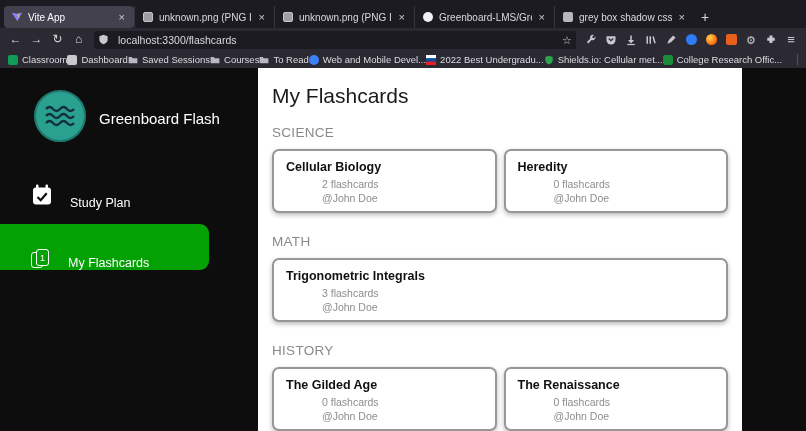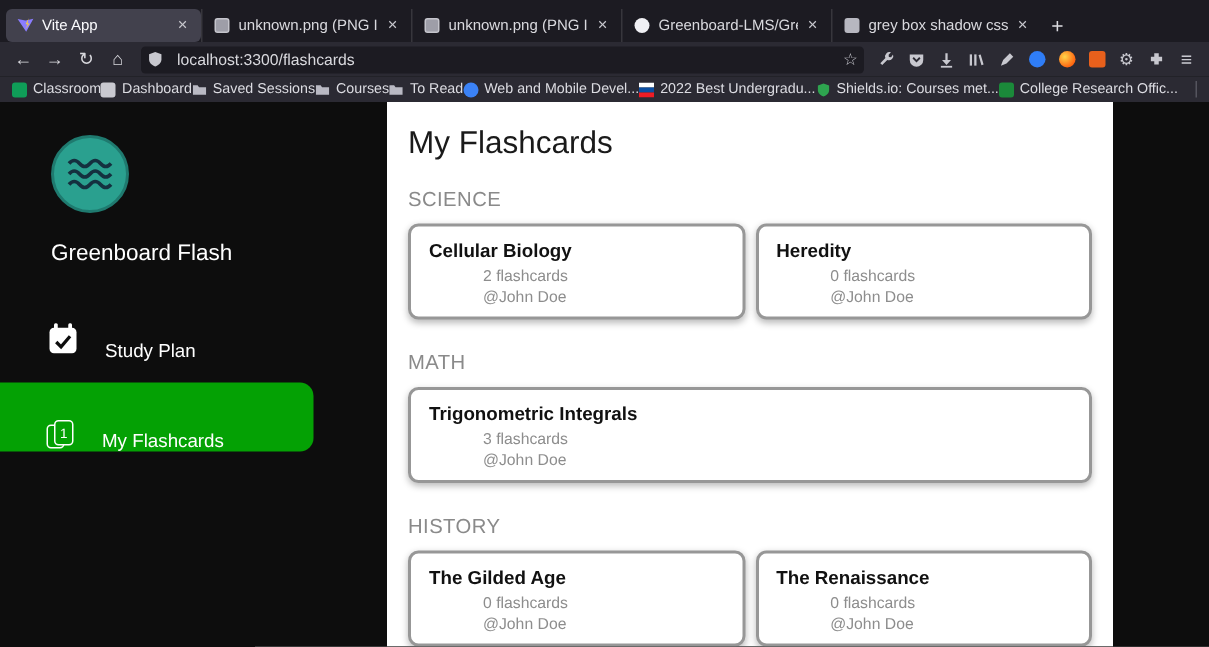--- a/index.html
+++ b/index.html
@@ -42,21 +42,21 @@
   .bm-gray { background:#c9c9d0; }
   .bm-globe { background:#3b82f6; border-radius:50%; }
   .bm-green2 { background:#1b8a3a; }
   .bm-spacer { flex:1; }
   .bm-sep { width:1px; height:11px; background:#55545e; }
 
   
   .page { height:363px; display:flex; background:#0d0d0d; }
 
   .sidebar { width:258px; flex:0 0 auto; }
-  .logo-row { margin:22px 0 0 34px; display:flex; align-items:flex-start; gap:13px;flex-direction:column; }
+  .logo-row { margin:22px 0 0 34px; display:flex; align-items:center; gap:13px; }
   .app-name { color:#fff; font-size:15px; }
   .nav-item { margin-top:34px; padding-left:30px; display:flex; align-items:flex-end; gap:16px;
               color:#fff; font-size:12.5px; height:30px; }
   .nav-item.active { margin-top:14px; width:209px; height:46px; border-radius:0 9px 9px 0;
                      background:#04a104; padding-left:30px; }
   .fc-icon { position:relative; width:22px; height:22px; flex:0 0 auto; }
   .fc-back { position:absolute; left:1px; top:4px; width:12px; height:16px;
              border:1.5px solid #fff; border-radius:3px; }
   .fc-front { position:absolute; left:6px; top:1px; width:13px; height:17px;
               border:1.5px solid #fff; border-radius:3px; background:#04a104;
@@ -230,21 +230,21 @@
         </svg>
       </span>
     <span>2022 Best Undergradu...</span>
   </span>
   <span class="bm">
     <span class="bm-ico">
         <svg width="10" height="10" viewBox="0 0 16 16">
           <path fill="#2ea44f" d="M8 1l6 2.2V8c0 3.5-2.6 5.6-6 7-3.4-1.4-6-3.5-6-7V3.2z"></path>
         </svg>
       </span>
-    <span>Shields.io: Courses met...</span>
+    <span>Shields.io: Cellular met...</span>
   </span>
   <span class="bm">
     <span class="bm-ico bm-green2"></span>
     <span>College Research Offic...</span>
   </span>
   <span class="bm-spacer"></span>
 
   <span class="bm-sep"></span>
 
 </div>

